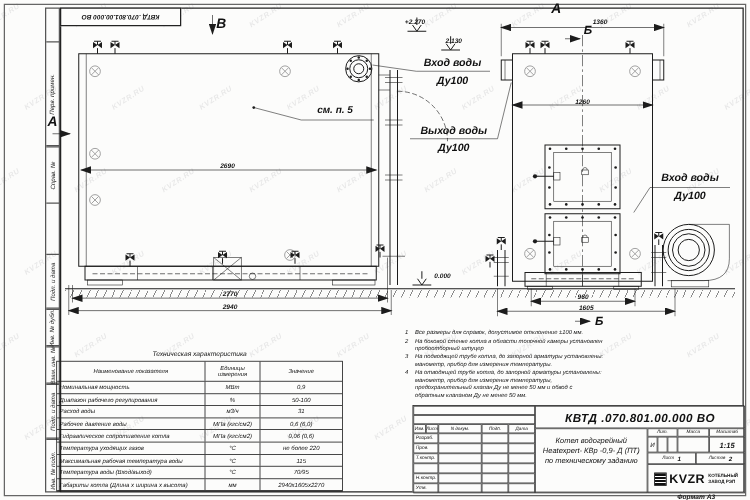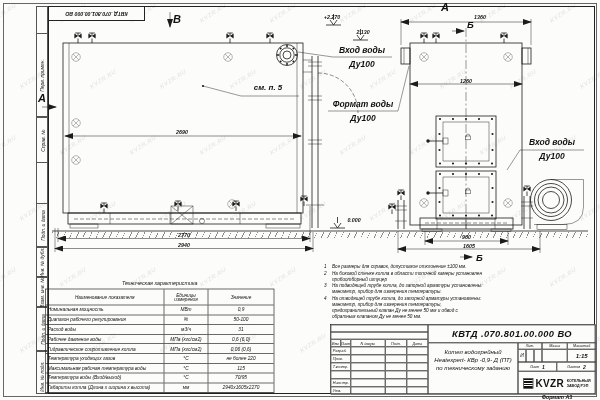--- a/index.html
+++ b/index.html
@@ -380,21 +380,21 @@
   <div class="vlab" style="left:38px;top:92px">А</div>
   <div class="co" style="left:236px;top:83px;width:64px;font-size:8px">см. п. 5</div>
   <div class="lbl" style="left:63px;top:128px;width:238px">2690</div>
   <div class="lbl" style="left:58px;top:231px;width:252px">2770</div>
   <div class="lbl" style="left:55px;top:241px;width:258px">2940</div>
   <div class="lbl" style="left:312px;top:13px;width:40px">+2.270</div>
   <div class="lbl" style="left:346px;top:28px;width:34px">2.130</div>
   <div class="lbl" style="left:338px;top:216px;width:32px">0.000</div>
   <div class="co" style="left:331px;top:45px;width:62px">Вход воды</div>
   <div class="co" style="left:331px;top:58.5px;width:62px">Ду100</div>
-  <div class="co" style="left:326px;top:99px;width:74px">Формат воды</div>
+  <div class="co" style="left:326px;top:99px;width:74px">Выход воды</div>
   <div class="co" style="left:326px;top:112.5px;width:74px">Ду100</div>
   <div class="co" style="left:519px;top:137px;width:66px">Вход воды</div>
   <div class="co" style="left:519px;top:151px;width:66px">Ду100</div>
   <div class="vlab" style="left:441px;top:1px">А</div>
   <div class="lbl" style="left:455px;top:13px;width:50px">1360</div>
   <div class="vlab" style="left:467px;top:19px;font-size:9.5px">Б</div>
   <div class="lbl" style="left:410px;top:77px;width:112px">1260</div>
   <div class="lbl" style="left:425px;top:233px;width:83px">960</div>
   <div class="lbl" style="left:398px;top:242px;width:142px">1605</div>
   <div class="vlab" style="left:476px;top:252px;font-size:9.5px">Б</div>

